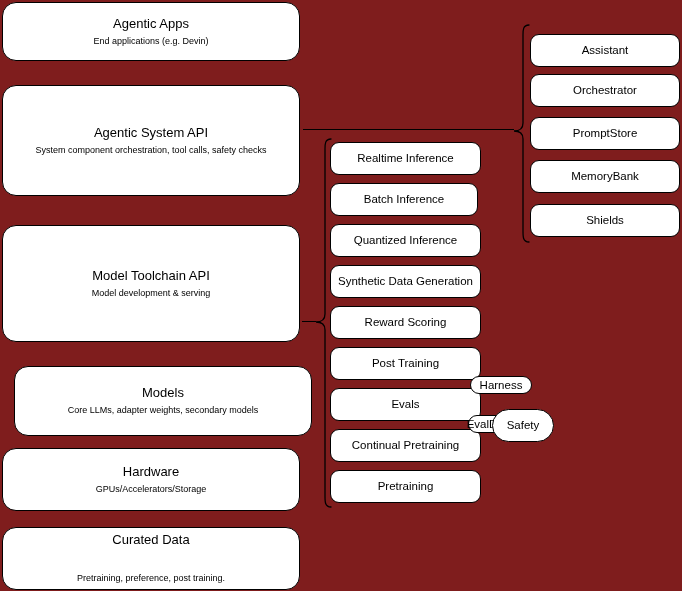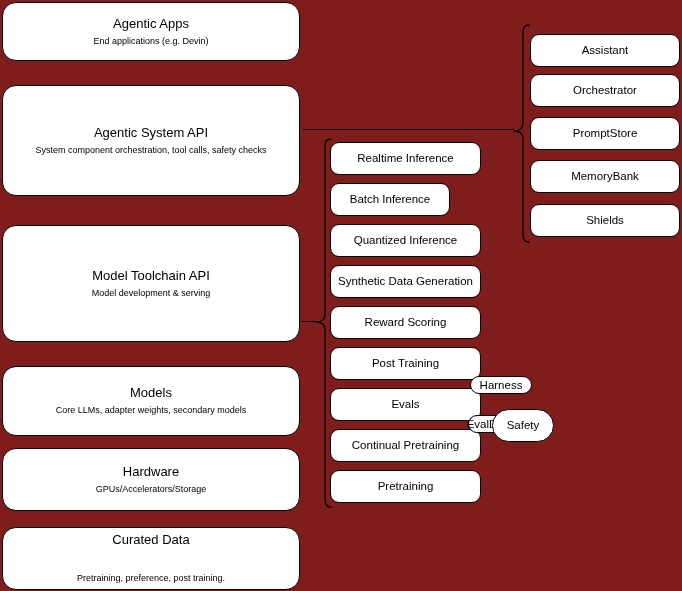--- a/index.html
+++ b/index.html
@@ -100,21 +100,21 @@
   <div class="box layer-box" style="left:2px; top:85px; width:298px; height:111px;">
     <div class="layer-title">Agentic System API</div>
     <div class="layer-sub">System component orchestration, tool calls, safety checks</div>
   </div>
 
   <div class="box layer-box" style="left:2px; top:225px; width:298px; height:117px;">
     <div class="layer-title">Model Toolchain API</div>
     <div class="layer-sub">Model development &amp; serving</div>
   </div>
 
-  <div class="box layer-box" style="left:2px; top:366px; width:298px; height:70px;">
+  <div class="box layer-box" style="left:14px; top:366px; width:298px; height:70px;">
     <div class="layer-title">Models</div>
     <div class="layer-sub">Core LLMs, adapter weights, secondary models</div>
   </div>
 
   <div class="box layer-box" style="left:2px; top:448px; width:298px; height:63px;">
     <div class="layer-title">Hardware</div>
     <div class="layer-sub">GPUs/Accelerators/Storage</div>
   </div>
 
   <div class="box layer-box" style="left:2px; top:527px; width:298px; height:63px;gap:21px;">
@@ -126,21 +126,21 @@
 
   <div class="brace" style="left:312px; top:138px; width:20px; height:376px;">
     <svg width="20" height="376" viewBox="0 0 20 376" fill="none">
       <path d="M19 1 C13 1 13 6 13 11 L13 176 C13 182 9 184 4 184 C9 184 13 186 13 192 L13 358 C13 364 13 369 19 369" stroke="#000000" stroke-width="1.3" fill="none" stroke-linecap="round"></path>
     </svg>
   </div>
 
   <div class="connector" style="left:302px; top:321px; width:14px;"></div>
 
   <div class="chip" style="left:330px; top:142px; width:151px; height:33px;">Realtime Inference</div>
-  <div class="chip" style="left:330px; top:183px; width:120px; height:33px;">Batch Inference</div>
+  <div class="chip" style="left:330px; top:183px; width:148px; height:33px;">Batch Inference</div>
   <div class="chip" style="left:330px; top:224px; width:151px; height:33px;">Quantized Inference</div>
   <div class="chip" style="left:330px; top:265px; width:151px; height:33px;">Synthetic Data Generation</div>
   <div class="chip" style="left:330px; top:306px; width:151px; height:33px;">Reward Scoring</div>
   <div class="chip" style="left:330px; top:347px; width:151px; height:33px;">Post Training</div>
   <div class="chip" style="left:330px; top:388px; width:151px; height:33px;">Evals</div>
   <div class="chip" style="left:330px; top:429px; width:151px; height:33px;">Continual Pretraining</div>
   <div class="chip" style="left:330px; top:470px; width:151px; height:33px;">Pretraining</div>
 
   <div class="pill" style="left:470px; top:376px; width:62px; height:18px;">Harness</div>
   <div class="pill" style="left:468px; top:415px; width:44px; height:18px;">EvalData</div>

